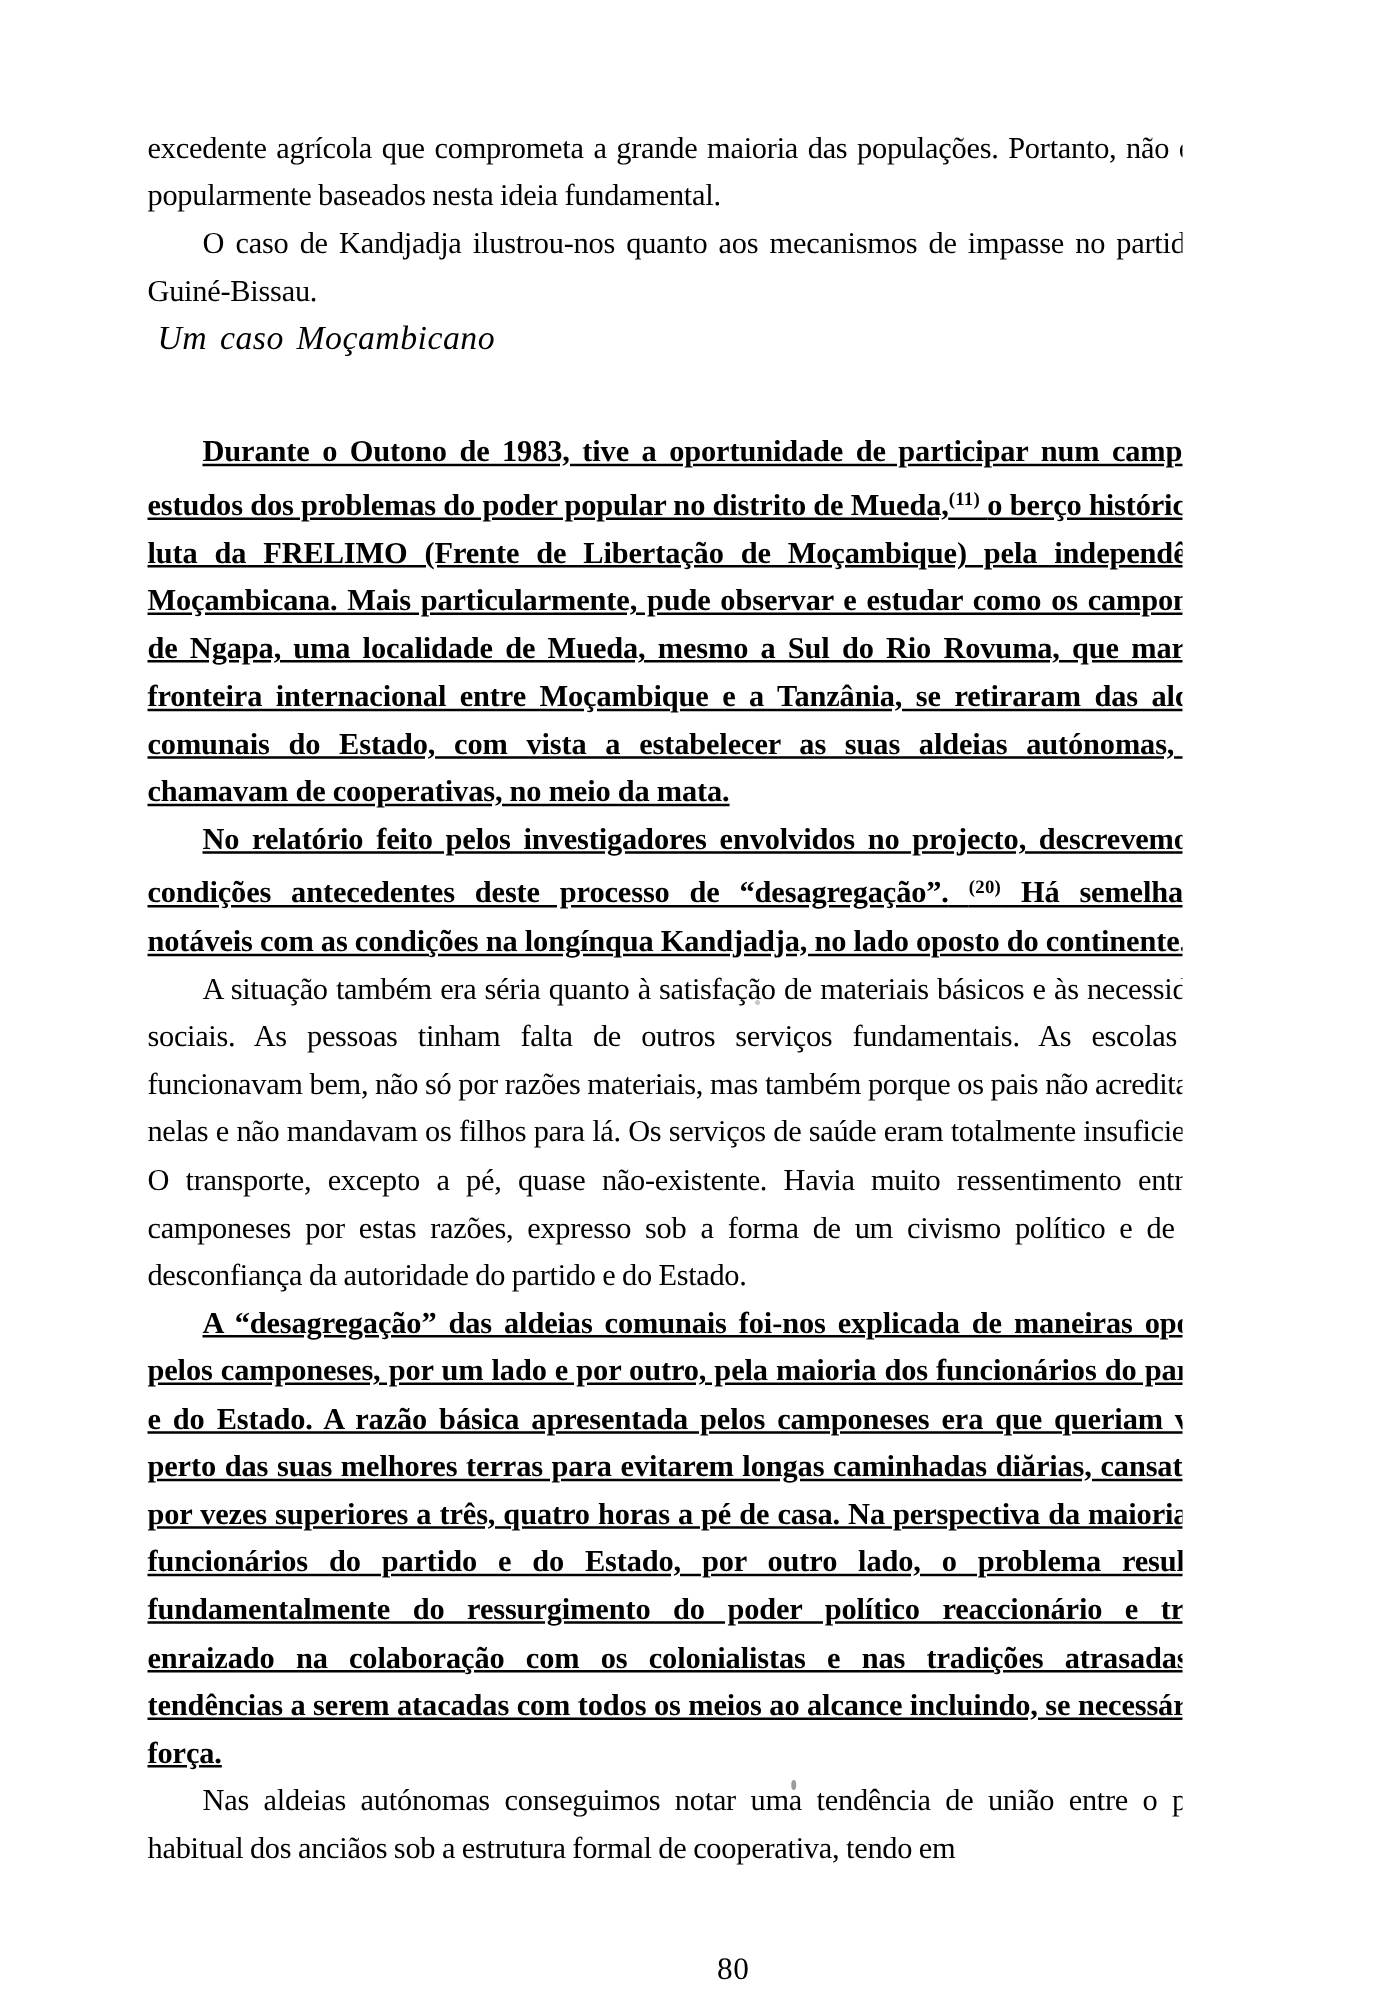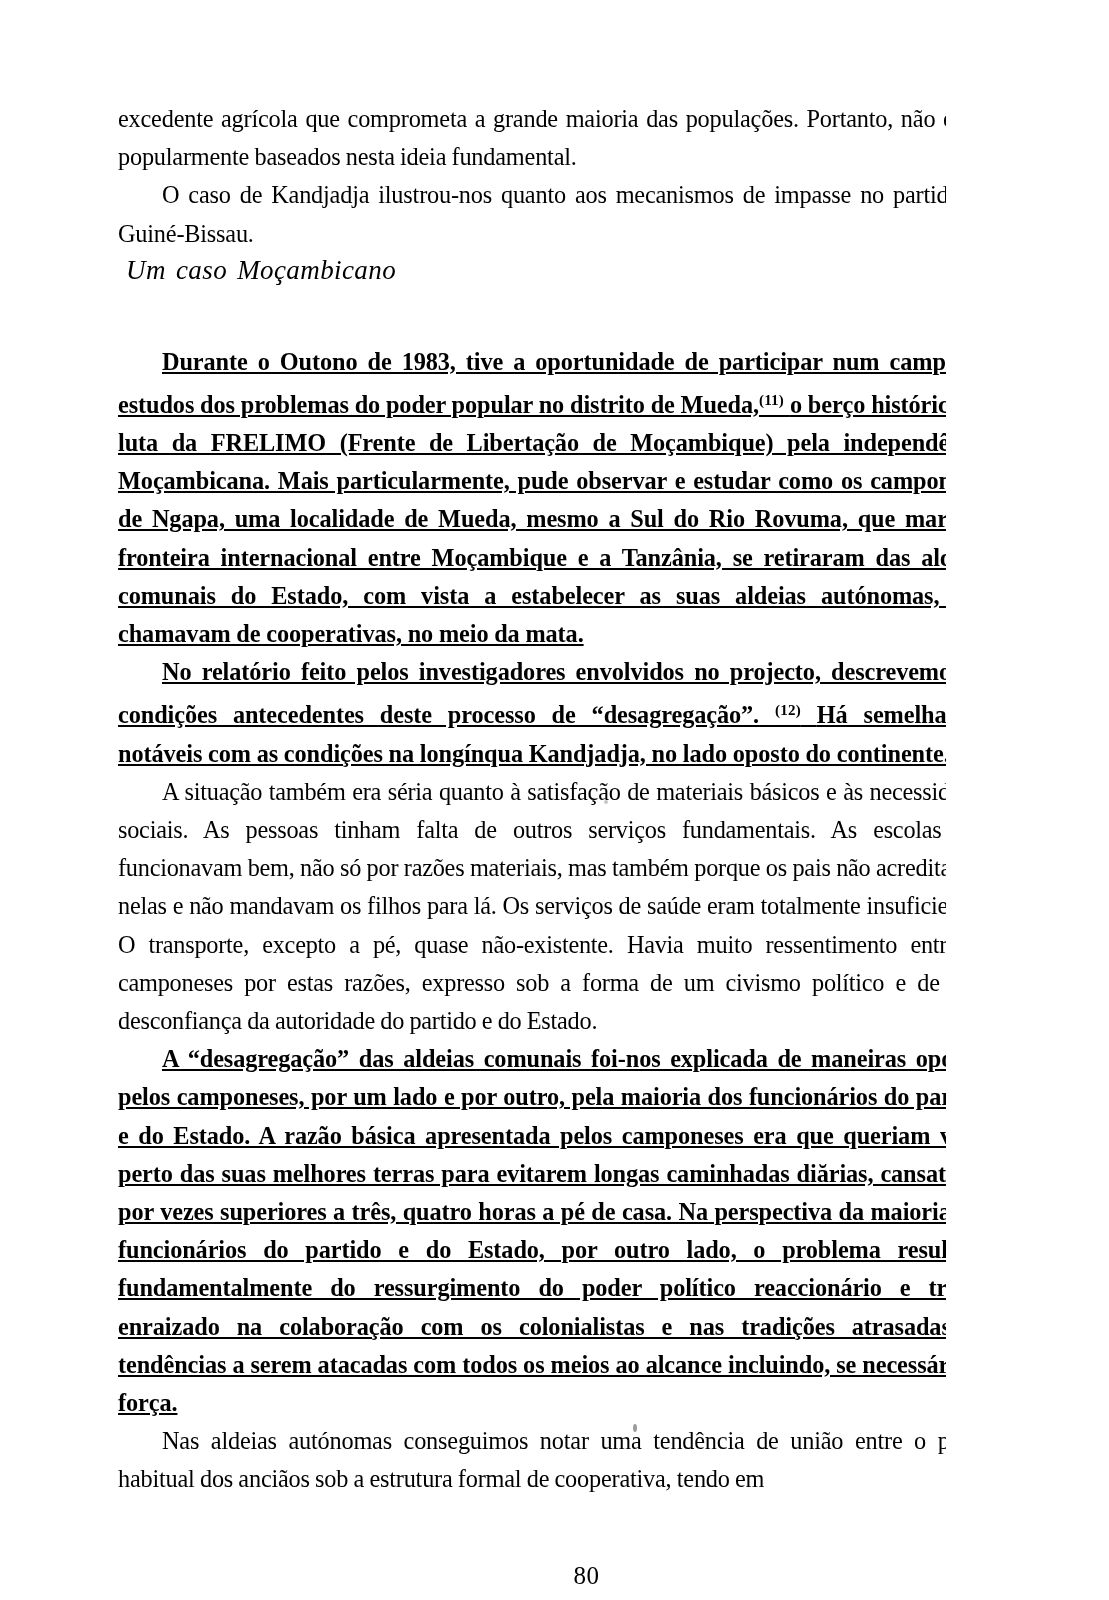--- a/index.html
+++ b/index.html
@@ -103,21 +103,21 @@
     <p class="para no-indent tight">excedente agrícola que comprometa a grande maioria das populações. Portanto, não estão popularmente baseados nesta ideia fundamental.</p>
 
     <p class="para indent tight">O caso de Kandjadja ilustrou-nos quanto aos mecanismos de impasse no partido da Guiné-Bissau.</p>
 
     <div class="heading-block">
       <h2 class="section-heading">Um caso Moçambicano</h2>
     </div>
 
     <p class="para indent semiheavy"><span>Durante o Outono de 1983, tive a oportunidade de participar num campo de estudos dos problemas do poder popular no distrito de Mueda,</span><sup class="fnote">(11)</sup> <span>o berço histórico da luta da FRELIMO (Frente de Libertação de Moçambique) pela independência Moçambicana. Mais particularmente, pude observar e estudar como os camponeses de Ngapa, uma localidade de Mueda, mesmo a Sul do Rio Rovuma, que marca a fronteira internacional entre Moçambique e a Tanzânia, se retiraram das aldeias comunais do Estado, com vista a estabelecer as suas aldeias autónomas, que chamavam de cooperativas, no meio da mata.</span></p>
 
-    <p class="para indent semiheavy"><span>No relatório feito pelos investigadores envolvidos no projecto, descrevemos as condições antecedentes deste processo de “desagregação”.</span> <sup class="fnote">(12)</sup> <span>Há semelhanças notáveis com as condições na longínqua Kandjadja, no lado oposto do continente.</span></p>
+    <p class="para indent semiheavy"><span>No relatório feito pelos investigadores envolvidos no projecto, descrevemos as condições antecedentes deste processo de “desagregação”.</span> <sup class="fnote">(20)</sup> <span>Há semelhanças notáveis com as condições na longínqua Kandjadja, no lado oposto do continente.</span></p>
 
 
     <p class="para indent heavy">A situação também era séria quanto à satisfação de materiais básicos e às necessidades sociais. As pessoas tinham falta de outros serviços fundamentais. As escolas não funcionavam bem, não só por razões materiais, mas também porque os pais não acreditavam nelas e não mandavam os filhos para lá. Os serviços de saúde eram totalmente insuficientes. O transporte, excepto a pé, quase não-existente. Havia muito ressentimento entre os camponeses por estas razões, expresso sob a forma de um civismo político e de uma desconfiança da autoridade do partido e do Estado.</p>
 
     <p class="para indent semiheavy">A “desagregação” das aldeias comunais foi-nos explicada de maneiras opostas pelos camponeses, por um lado e por outro, pela maioria dos funcionários do partido e do Estado. A razão básica apresentada pelos camponeses era que queriam viver perto das suas melhores terras para evitarem longas caminhadas diărias, cansativas, por vezes superiores a três, quatro horas a pé de casa. Na perspectiva da maioria dos funcionários do partido e do Estado, por outro lado, o problema resultava fundamentalmente do ressurgimento do poder político reaccionário e tribal, enraizado na colaboração com os colonialistas e nas tradições atrasadas — tendências a serem atacadas com todos os meios ao alcance incluindo, se necessário, a força.</p>
 
     <p class="para indent tight">Nas aldeias autónomas conseguimos notar uma tendência de união entre o poder habitual dos anciãos sob a estrutura formal de cooperativa, tendo em</p>
 
   </div>
 

